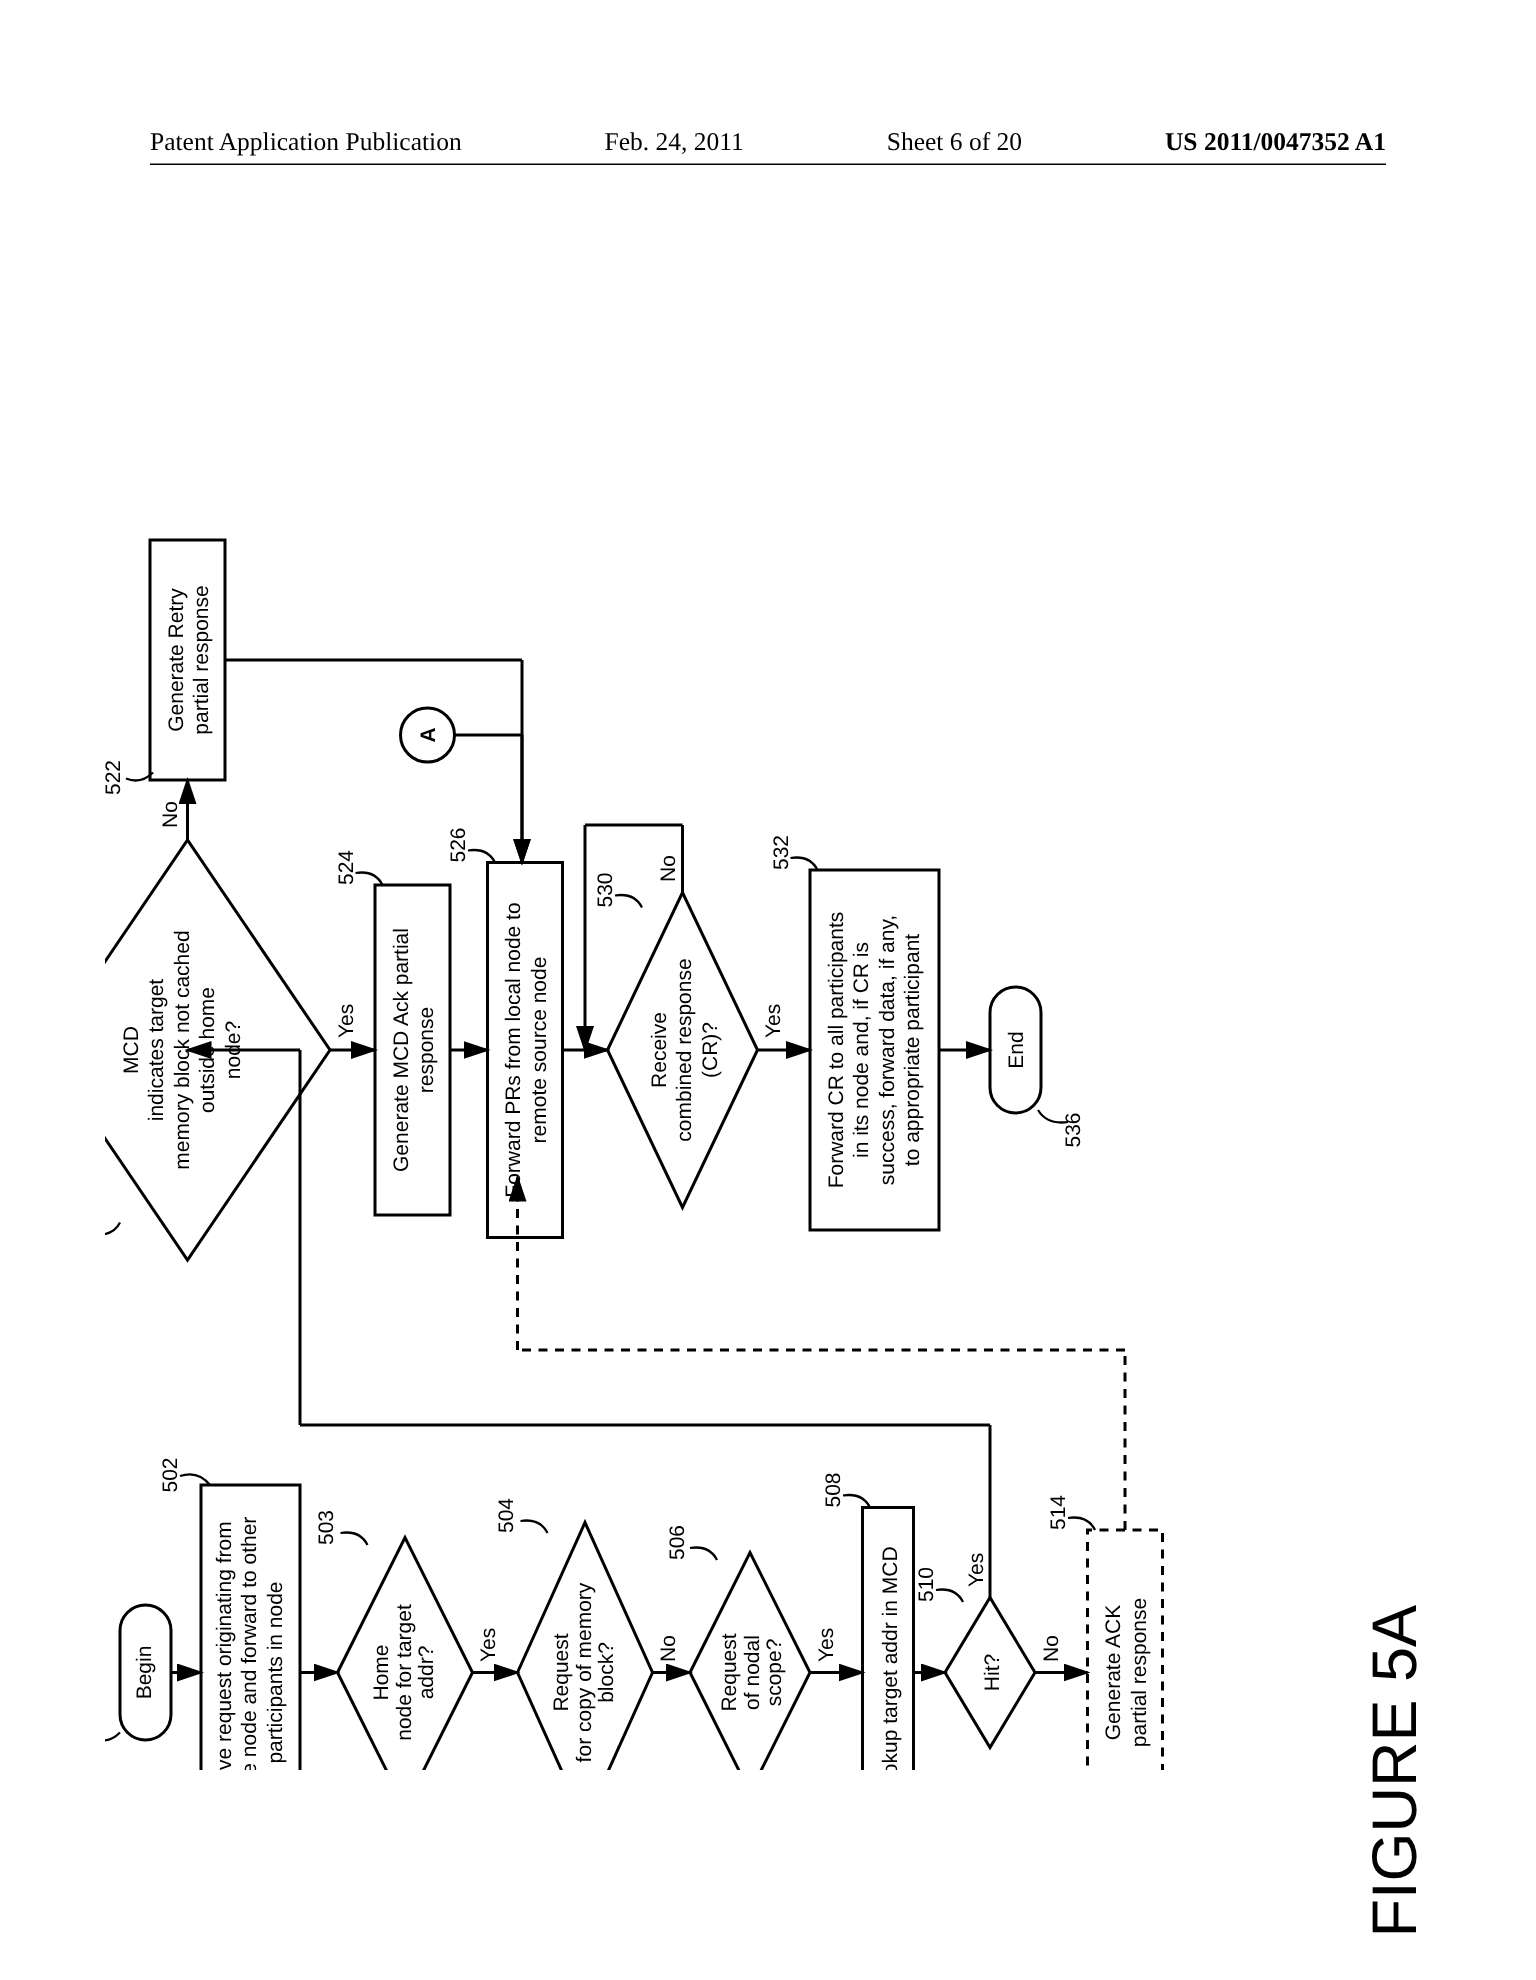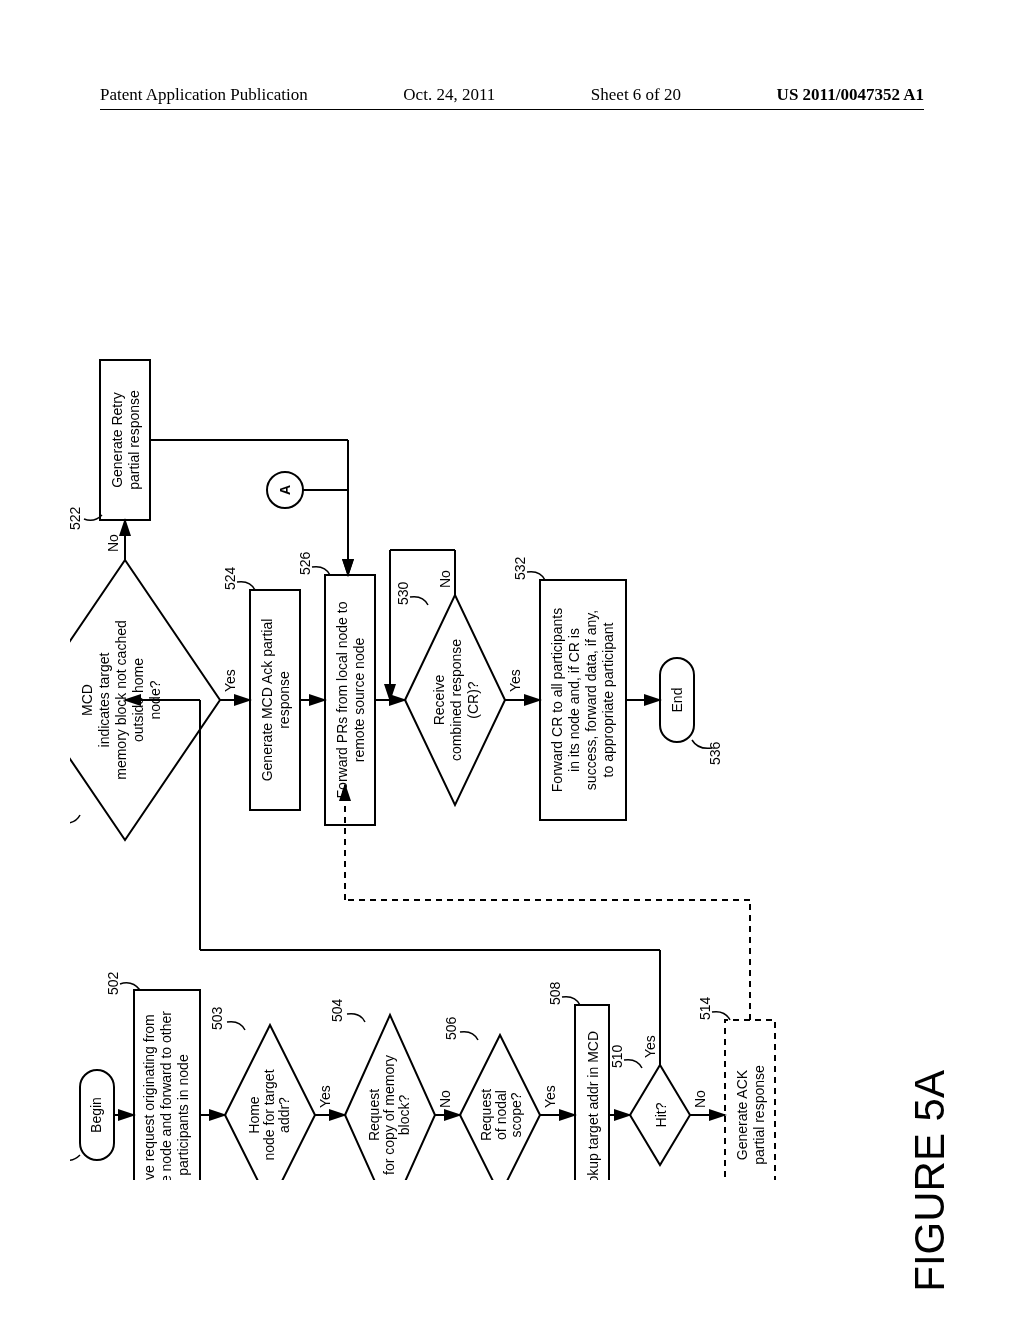--- a/index.html
+++ b/index.html
@@ -60,21 +60,21 @@
     font-family: Arial, sans-serif;
     font-size: 14px;
   }
 </style>
 </head>
 <body>
 
 <div class="page">
   <div class="header">
     <span>Patent Application Publication</span>
-    <span>Oct. 24, 2011</span>
+    <span>Feb. 24, 2011</span>
     <span>Sheet 6 of 20</span>
     <span class="pub">US 2011/0047352 A1</span>
   </div>
 
   <div class="figure-label">FIGURE 5A</div>
 
   <svg class="diagram" viewBox="0 0 820 1000">
     <defs>
       <marker id="arrow" markerWidth="10" markerHeight="10" refX="8" refY="3" orient="auto" markerUnits="strokeWidth">
         <path d="M0,0 L0,6 L9,3 z" fill="#000"></path>

